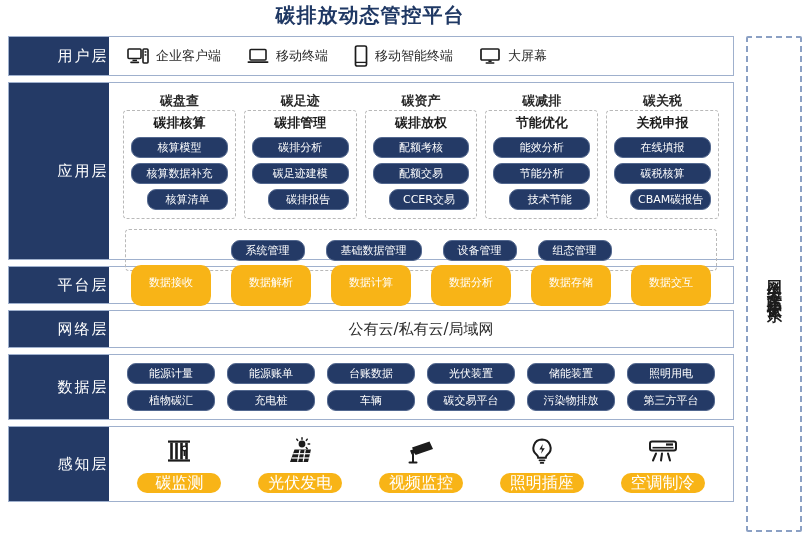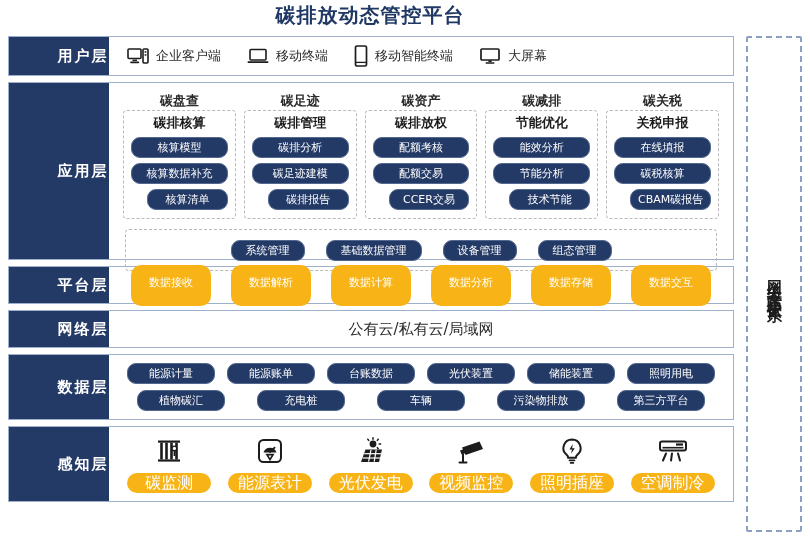--- a/index.html
+++ b/index.html
@@ -51,21 +51,21 @@
     background: #ffffff;
     margin-bottom: 6px;
     box-sizing: border-box;
   }
 
   .layer-label {
     flex: 0 0 100px;
     background: #243a66;
     color: #ffffff;
     font-size: 15px;
-    font-weight: bold;
+    font-weight: normal;
     letter-spacing: 2px;
     display: flex;
     align-items: center;
     justify-content: center;
     box-sizing: border-box;
     padding-left: 48px;
   }
 
   .layer-body {
     flex: 1 1 auto;
@@ -440,20 +440,21 @@
             <div class="chip-data">能源账单</div>
             <div class="chip-data">台账数据</div>
             <div class="chip-data">光伏装置</div>
             <div class="chip-data">储能装置</div>
             <div class="chip-data">照明用电</div>
           </div>
           <div class="data-line">
             <div class="chip-data">植物碳汇</div>
             <div class="chip-data">充电桩</div>
             <div class="chip-data">车辆</div>
+            <div class="chip-data">碳交易平台</div>
             <div class="chip-data">污染物排放</div>
             <div class="chip-data">第三方平台</div>
           </div>
         </div>
       </div>
     </div>
 
     <div class="layer-row row-perception">
       <div class="layer-label">感知层</div>
       <div class="layer-body">
@@ -468,31 +469,20 @@
                 <rect x="10.2" y="5.7" width="2.6" height="16.7" fill="#1c1c1c"></rect>
                 <rect x="15.2" y="5.7" width="2.6" height="16.7" fill="#1c1c1c"></rect>
                 <rect x="20.2" y="5.7" width="2.6" height="16.7" fill="#1c1c1c"></rect>
                 <circle cx="19.4" cy="11.4" r="2.3" fill="#ffffff" stroke="#1c1c1c" stroke-width="1.3"></circle>
                 <rect x="18.6" y="14" width="1.6" height="5" fill="#1c1c1c"></rect>
               </svg>
             </span>
             <span class="perc-label">碳监测</span>
           </div>
 
-          <div class="perc-item">
-            <span class="perc-icon">
-              <svg width="28" height="28" viewBox="0 0 28 28">
-                <rect x="3" y="3" width="22" height="22" rx="4.5" fill="none" stroke="#1c1c1c" stroke-width="2"></rect>
-                <path d="M7.5 15.5 A6.8 6.8 0 0 1 20.5 15.5 Z" fill="#1c1c1c"></path>
-                <line x1="14" y1="15" x2="18.6" y2="10.6" stroke="#1c1c1c" stroke-width="1.8" stroke-linecap="round"></line>
-                <path d="M11 17.6 L17 17.6 L14 22.6 Z" fill="none" stroke="#1c1c1c" stroke-width="1.7"></path>
-              </svg>
-            </span>
-            <span class="perc-label">能源表计</span>
-          </div>
 
           <div class="perc-item">
             <span class="perc-icon">
               <svg width="30" height="28" viewBox="0 0 30 28">
                 <circle cx="17" cy="7" r="3.4" fill="#1c1c1c"></circle>
                 <g stroke="#1c1c1c" stroke-width="1.5" stroke-linecap="round">
                   <line x1="17" y1="0.8" x2="17" y2="2.3"></line>
                   <line x1="22.2" y1="2.2" x2="21.3" y2="3.4"></line>
                   <line x1="24.6" y1="7" x2="23.1" y2="7"></line>
                   <line x1="11.8" y1="2.2" x2="12.7" y2="3.4"></line>

